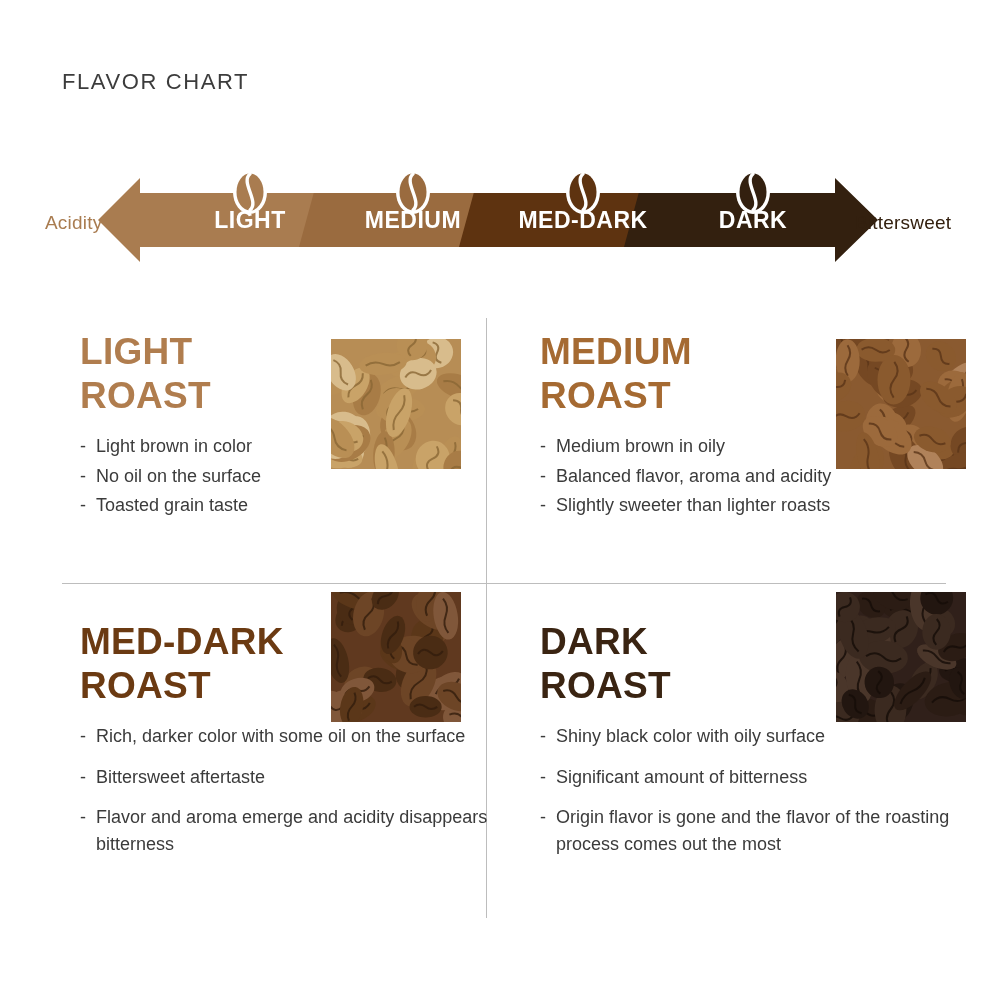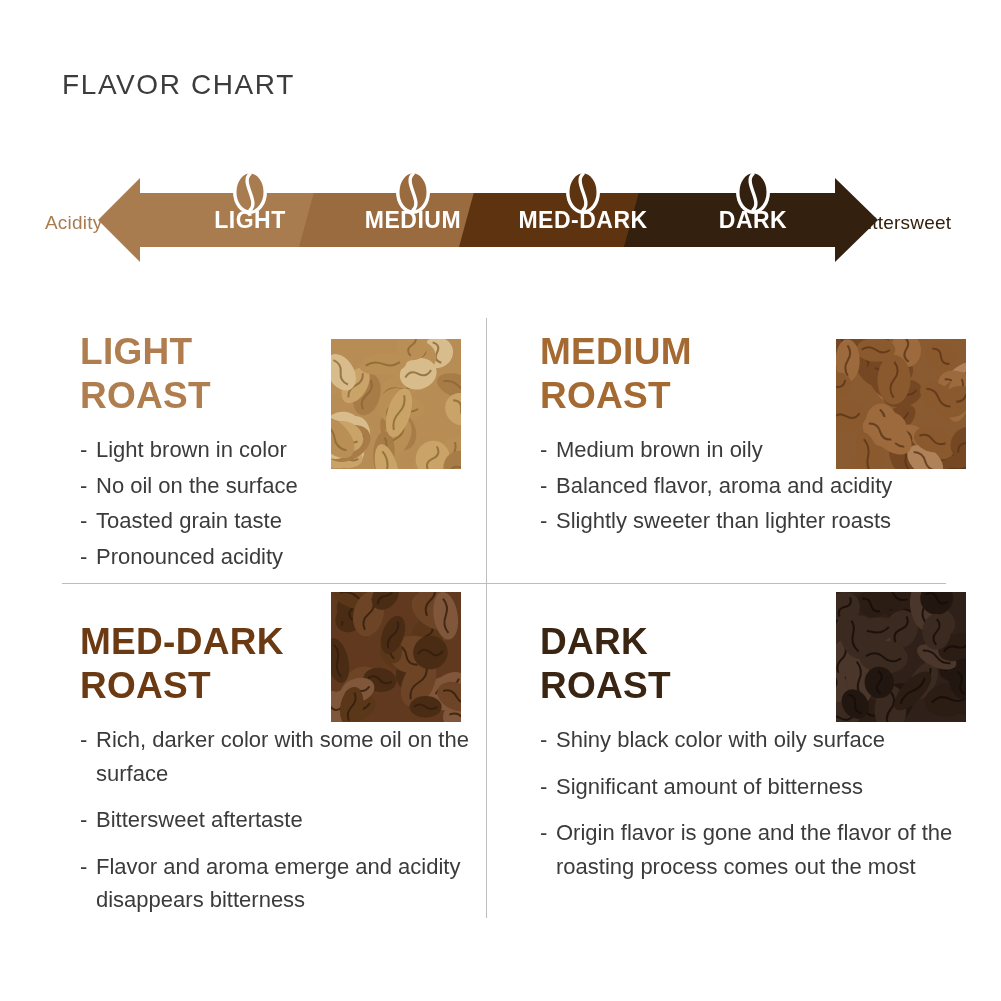--- a/index.html
+++ b/index.html
@@ -14,21 +14,21 @@
     font-family: "Liberation Sans", sans-serif;
     color: #3a3a3a;
     overflow: hidden;
   }
 
   
   .page-title {
     position: absolute;
     left: 62px;
     top: 69px;
-    font-size: 28px;
+    font-size: 22px;
     letter-spacing: 1.6px;
     color: #3c3c3c;
     font-weight: 400;
   }
 
   
   .scale {
     position: absolute;
     left: 0;
     top: 170px;
@@ -90,21 +90,21 @@
     margin: 0 0 16px 0;
     white-space: pre-line;
     position: relative;
     z-index: 2;
   }
 
   .bullets {
     list-style: none;
     margin: 0;
     padding: 0;
-    font-size: 22px;
+    font-size: 18px;
     line-height: 1.52;
     color: #3b3b3b;
   }
   .bullets li {
     position: relative;
     padding-left: 16px;
     margin-bottom: 2px;
   }
   .bullets.spaced li { margin-bottom: 13px; }
   .bullets li::before {
@@ -183,21 +183,20 @@
 <div class="divider-v"></div>
 <div class="divider-h"></div>
 
 <div class="quad quad-light">
   <h2 class="roast-heading" style="color: rgb(176, 125, 78);">LIGHT
 ROAST</h2>
   <ul class="bullets">
     <li>Light brown in color</li>
     <li>No oil on the surface</li>
     <li>Toasted grain taste</li>
-    <li>Pronounced acidity</li>
   </ul>
 </div>
 
 <div class="quad quad-medium">
   <h2 class="roast-heading" style="color: rgb(165, 106, 50);">MEDIUM
 ROAST</h2>
   <ul class="bullets">
     <li>Medium brown in oily</li>
     <li>Balanced flavor, aroma and acidity</li>
     <li>Slightly sweeter than lighter roasts</li>

